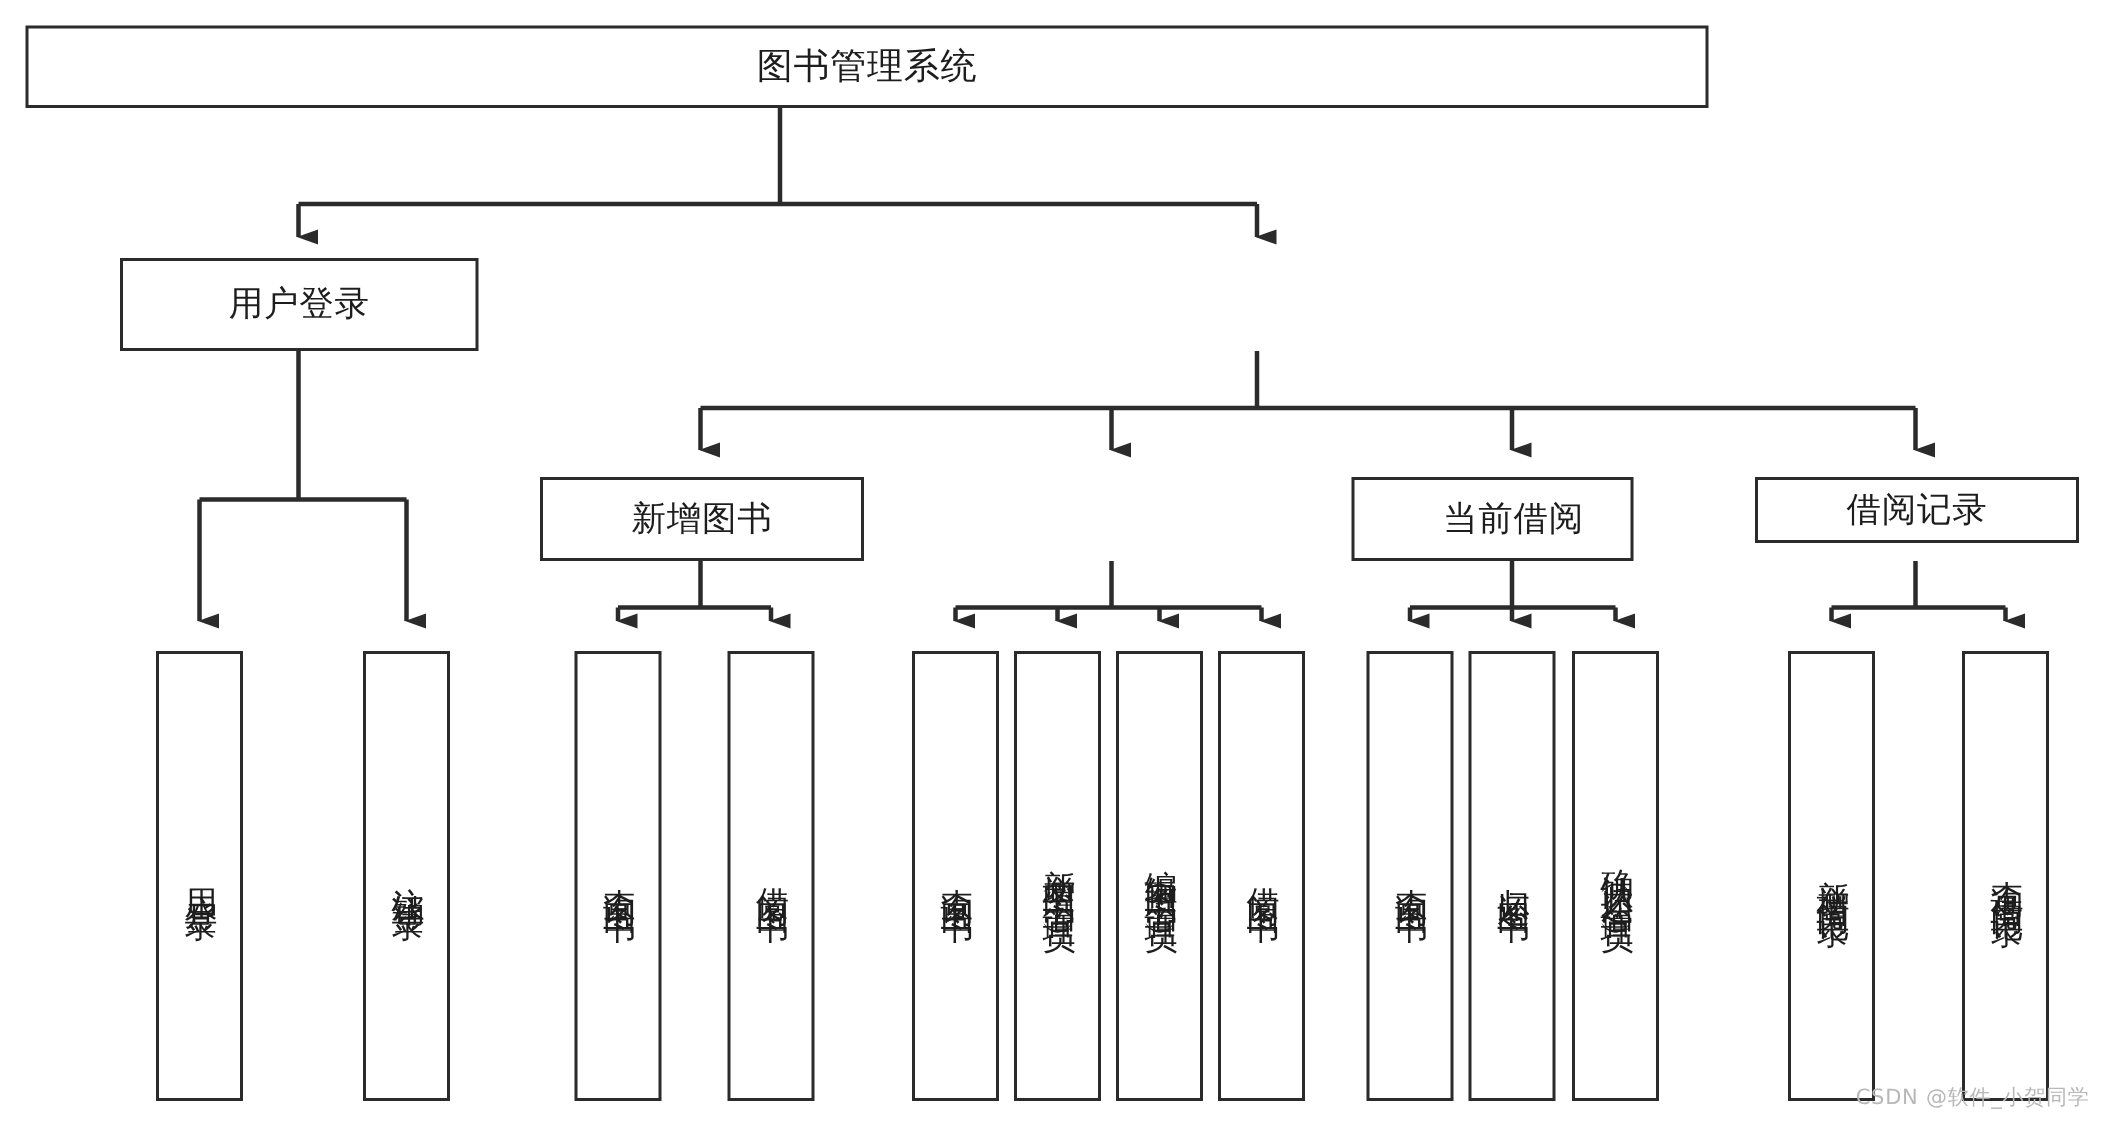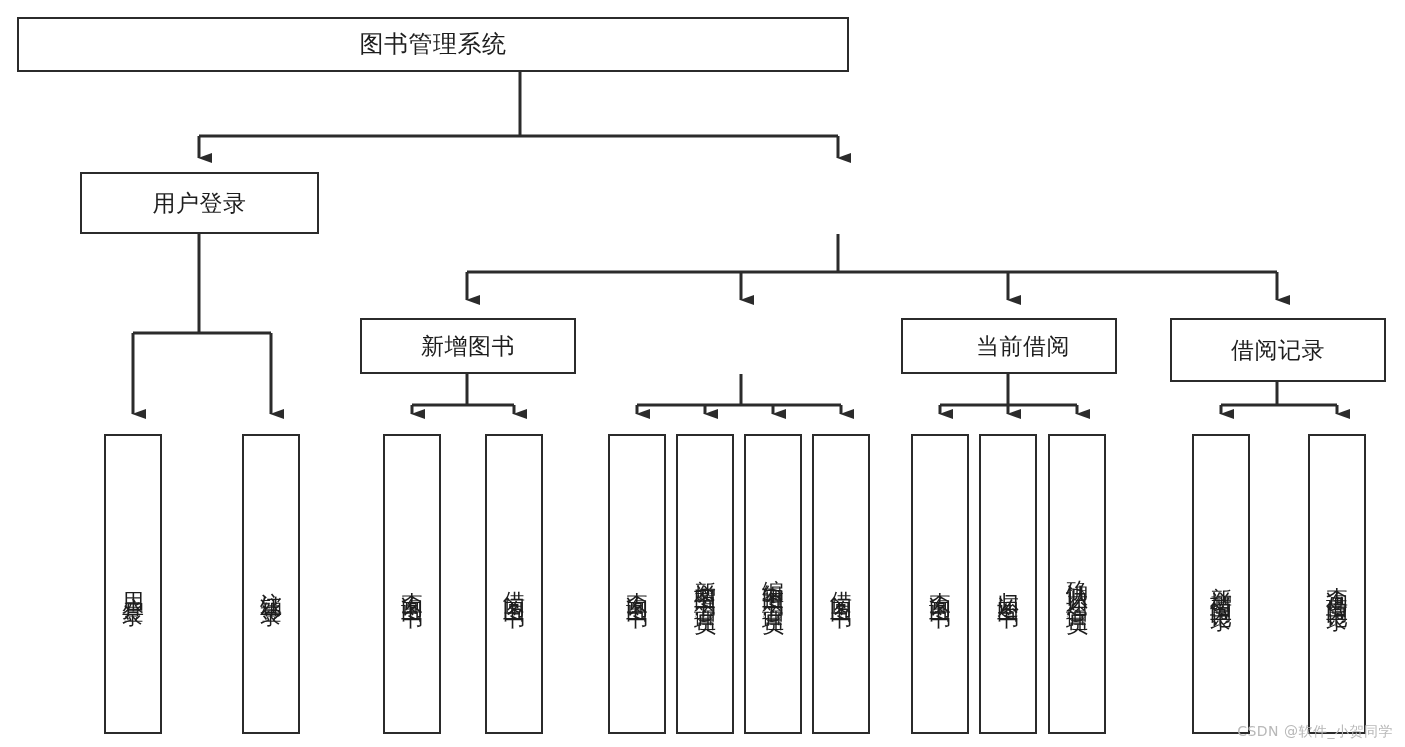--- a/index.html
+++ b/index.html
@@ -121,39 +121,39 @@
       <path d="M 1077 405 L 1077 414" marker-end="url(#arrow)"></path>
 
       <path d="M 1277 374 L 1277 405"></path>
       <path d="M 1221 405 L 1337 405"></path>
       <path d="M 1221 405 L 1221 414" marker-end="url(#arrow)"></path>
       <path d="M 1337 405 L 1337 414" marker-end="url(#arrow)"></path>
 
     </g>
   </svg>
 
-  <div class="node horiz" id="node-root" style="left:17px; top:17px; width:832px; height:55px;">
+  <div class="node horiz" id="node-root" style="left:17px; top:17px; width:1122px; height:55px;">
     <span class="label">图书管理系统</span>
   </div>
 
   <div class="node horiz" style="left:80px; top:172px; width:239px; height:62px;">
     <span class="label">用户登录</span>
   </div>
 
 
   <div class="node horiz" style="left:360px; top:318px; width:216px; height:56px;">
     <span class="label">新增图书</span>
   </div>
 
 
-  <div class="node horiz" style="left:901px; top:318px; width:216px; height:56px;padding-left:28px;">
+  <div class="node horiz" style="left:901px; top:318px; width:188px; height:56px;padding-left:28px;">
     <span class="label">当前借阅</span>
   </div>
 
-  <div class="node horiz" style="left:1170px; top:318px; width:216px; height:64px;">
+  <div class="node horiz" style="left:1170px; top:318px; width:216px; height:44px;">
     <span class="label">借阅记录</span>
   </div>
 
   <div class="node vert" style="left:104px; top:434px; width:58px; height:300px;">
     <span class="label">用户登录</span>
   </div>
 
   <div class="node vert" style="left:242px; top:434px; width:58px; height:300px;">
     <span class="label">注销登录</span>
   </div>

